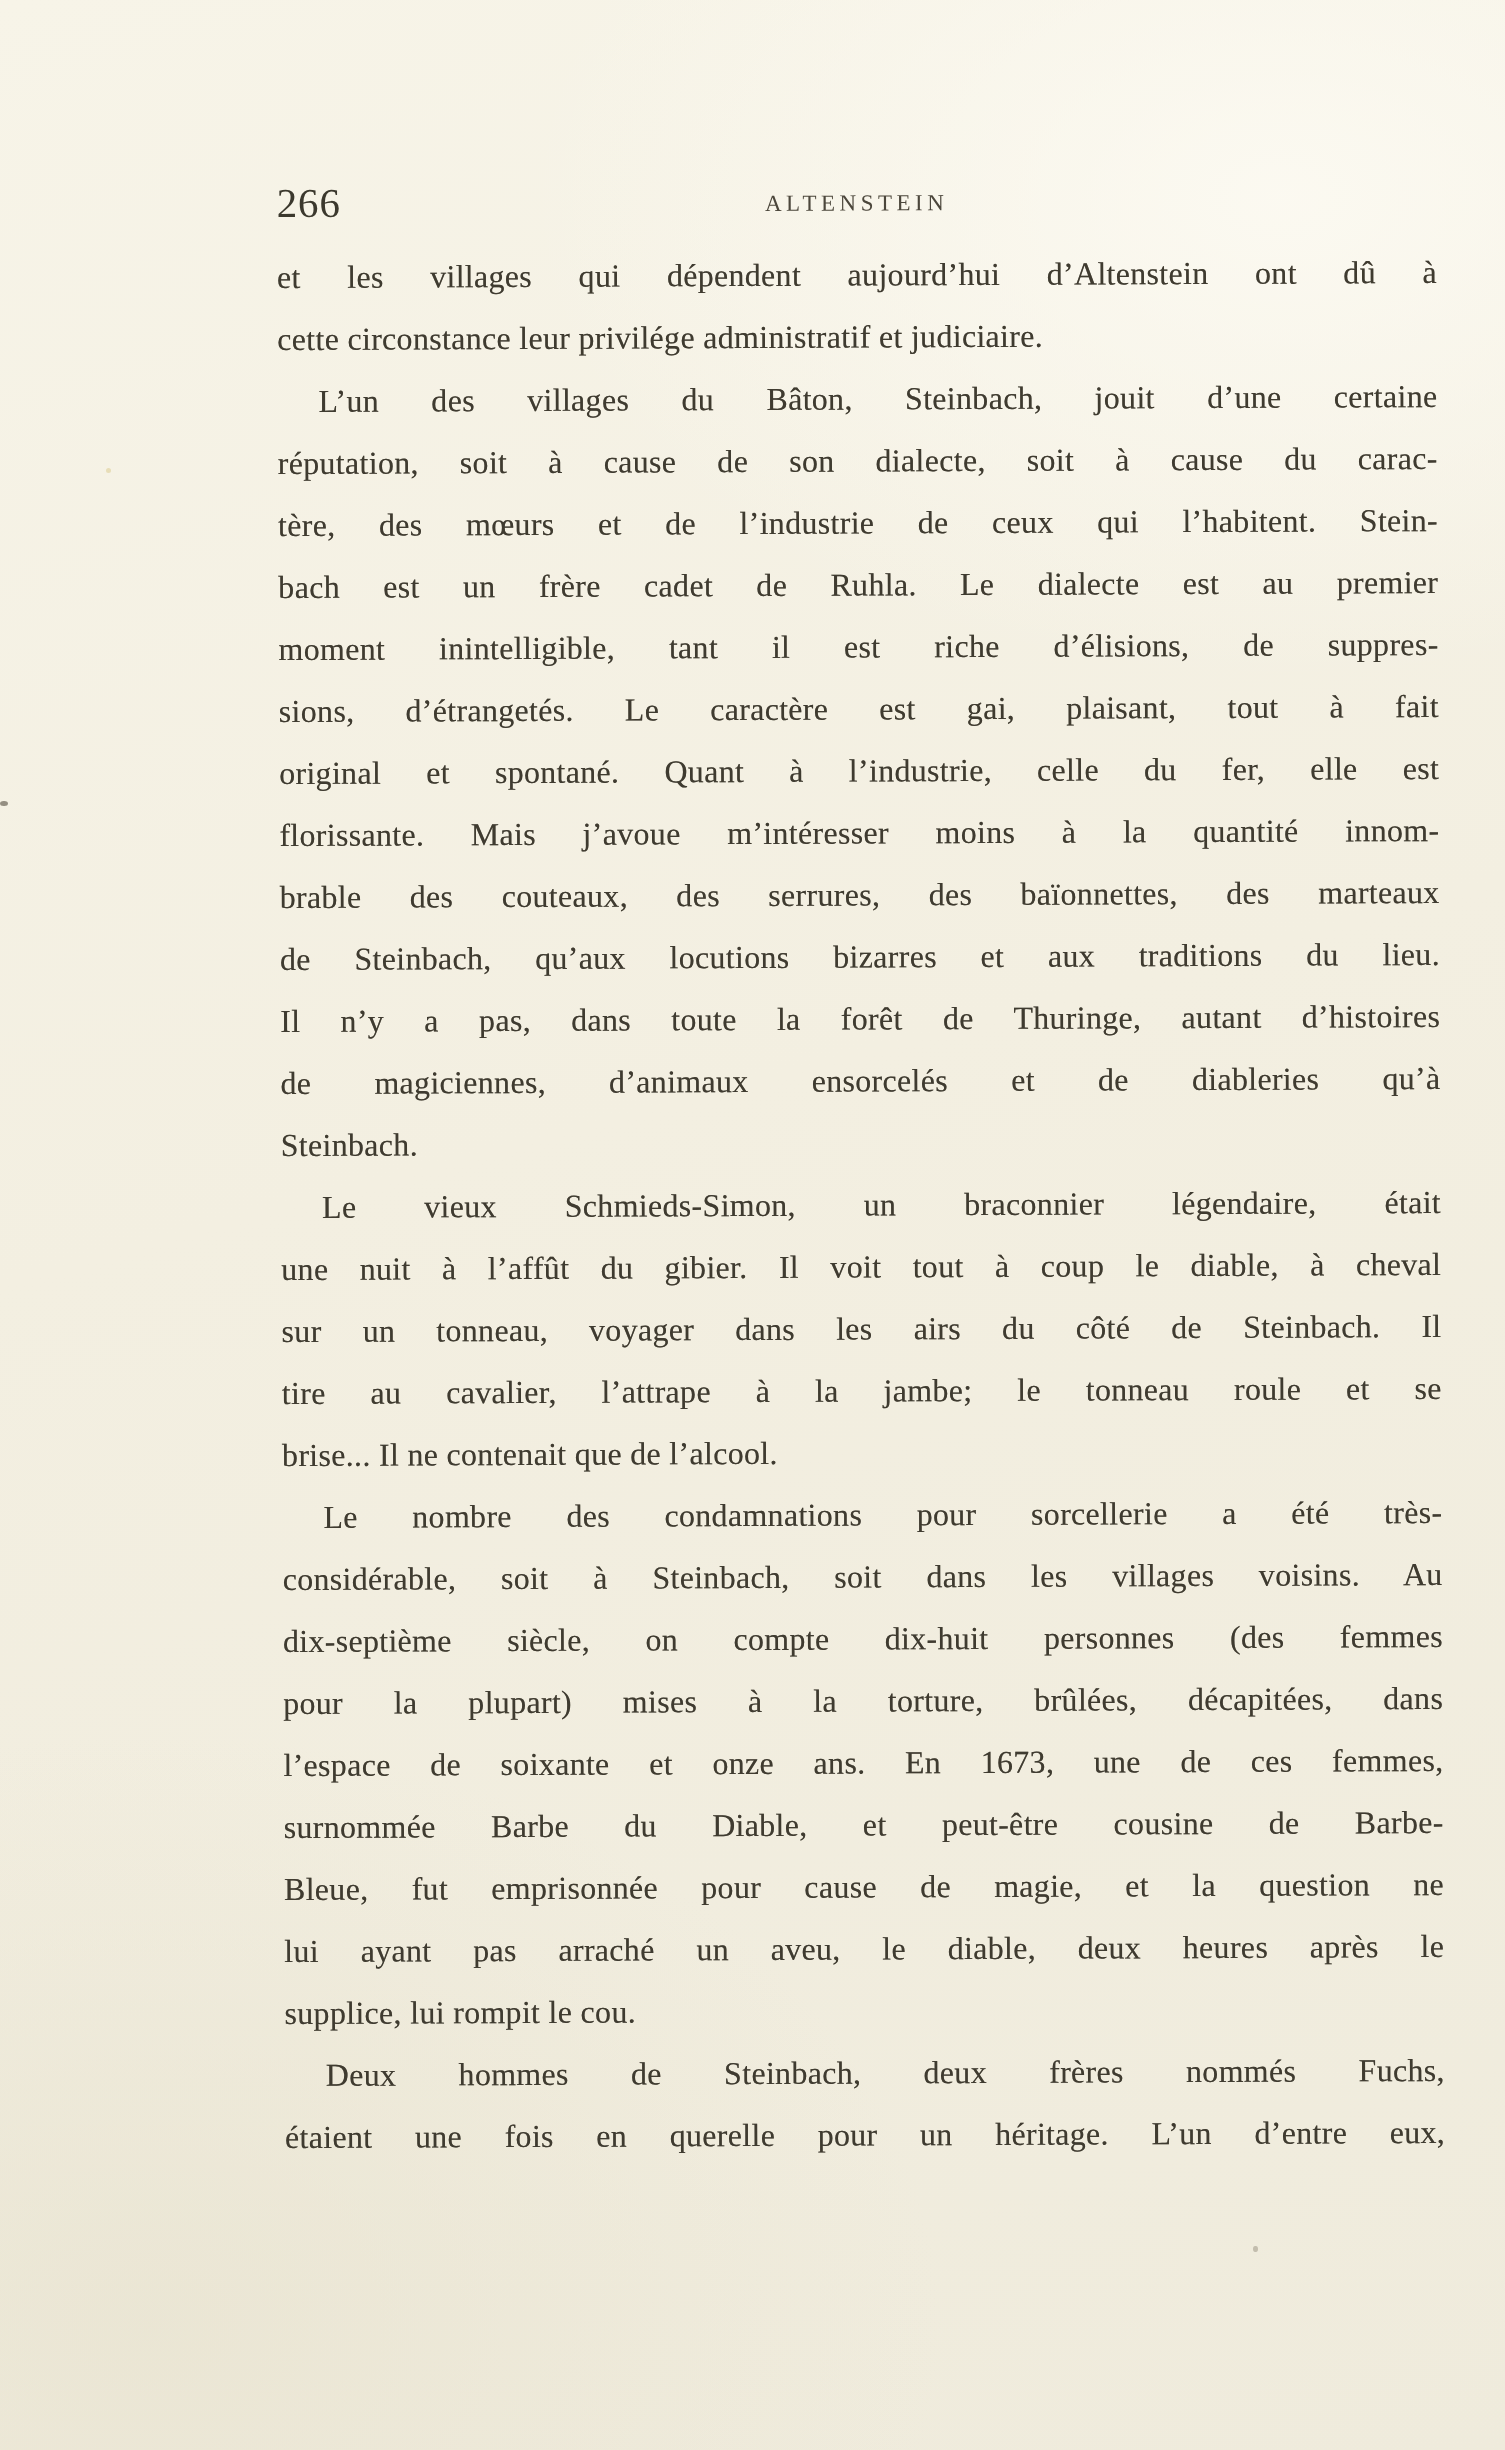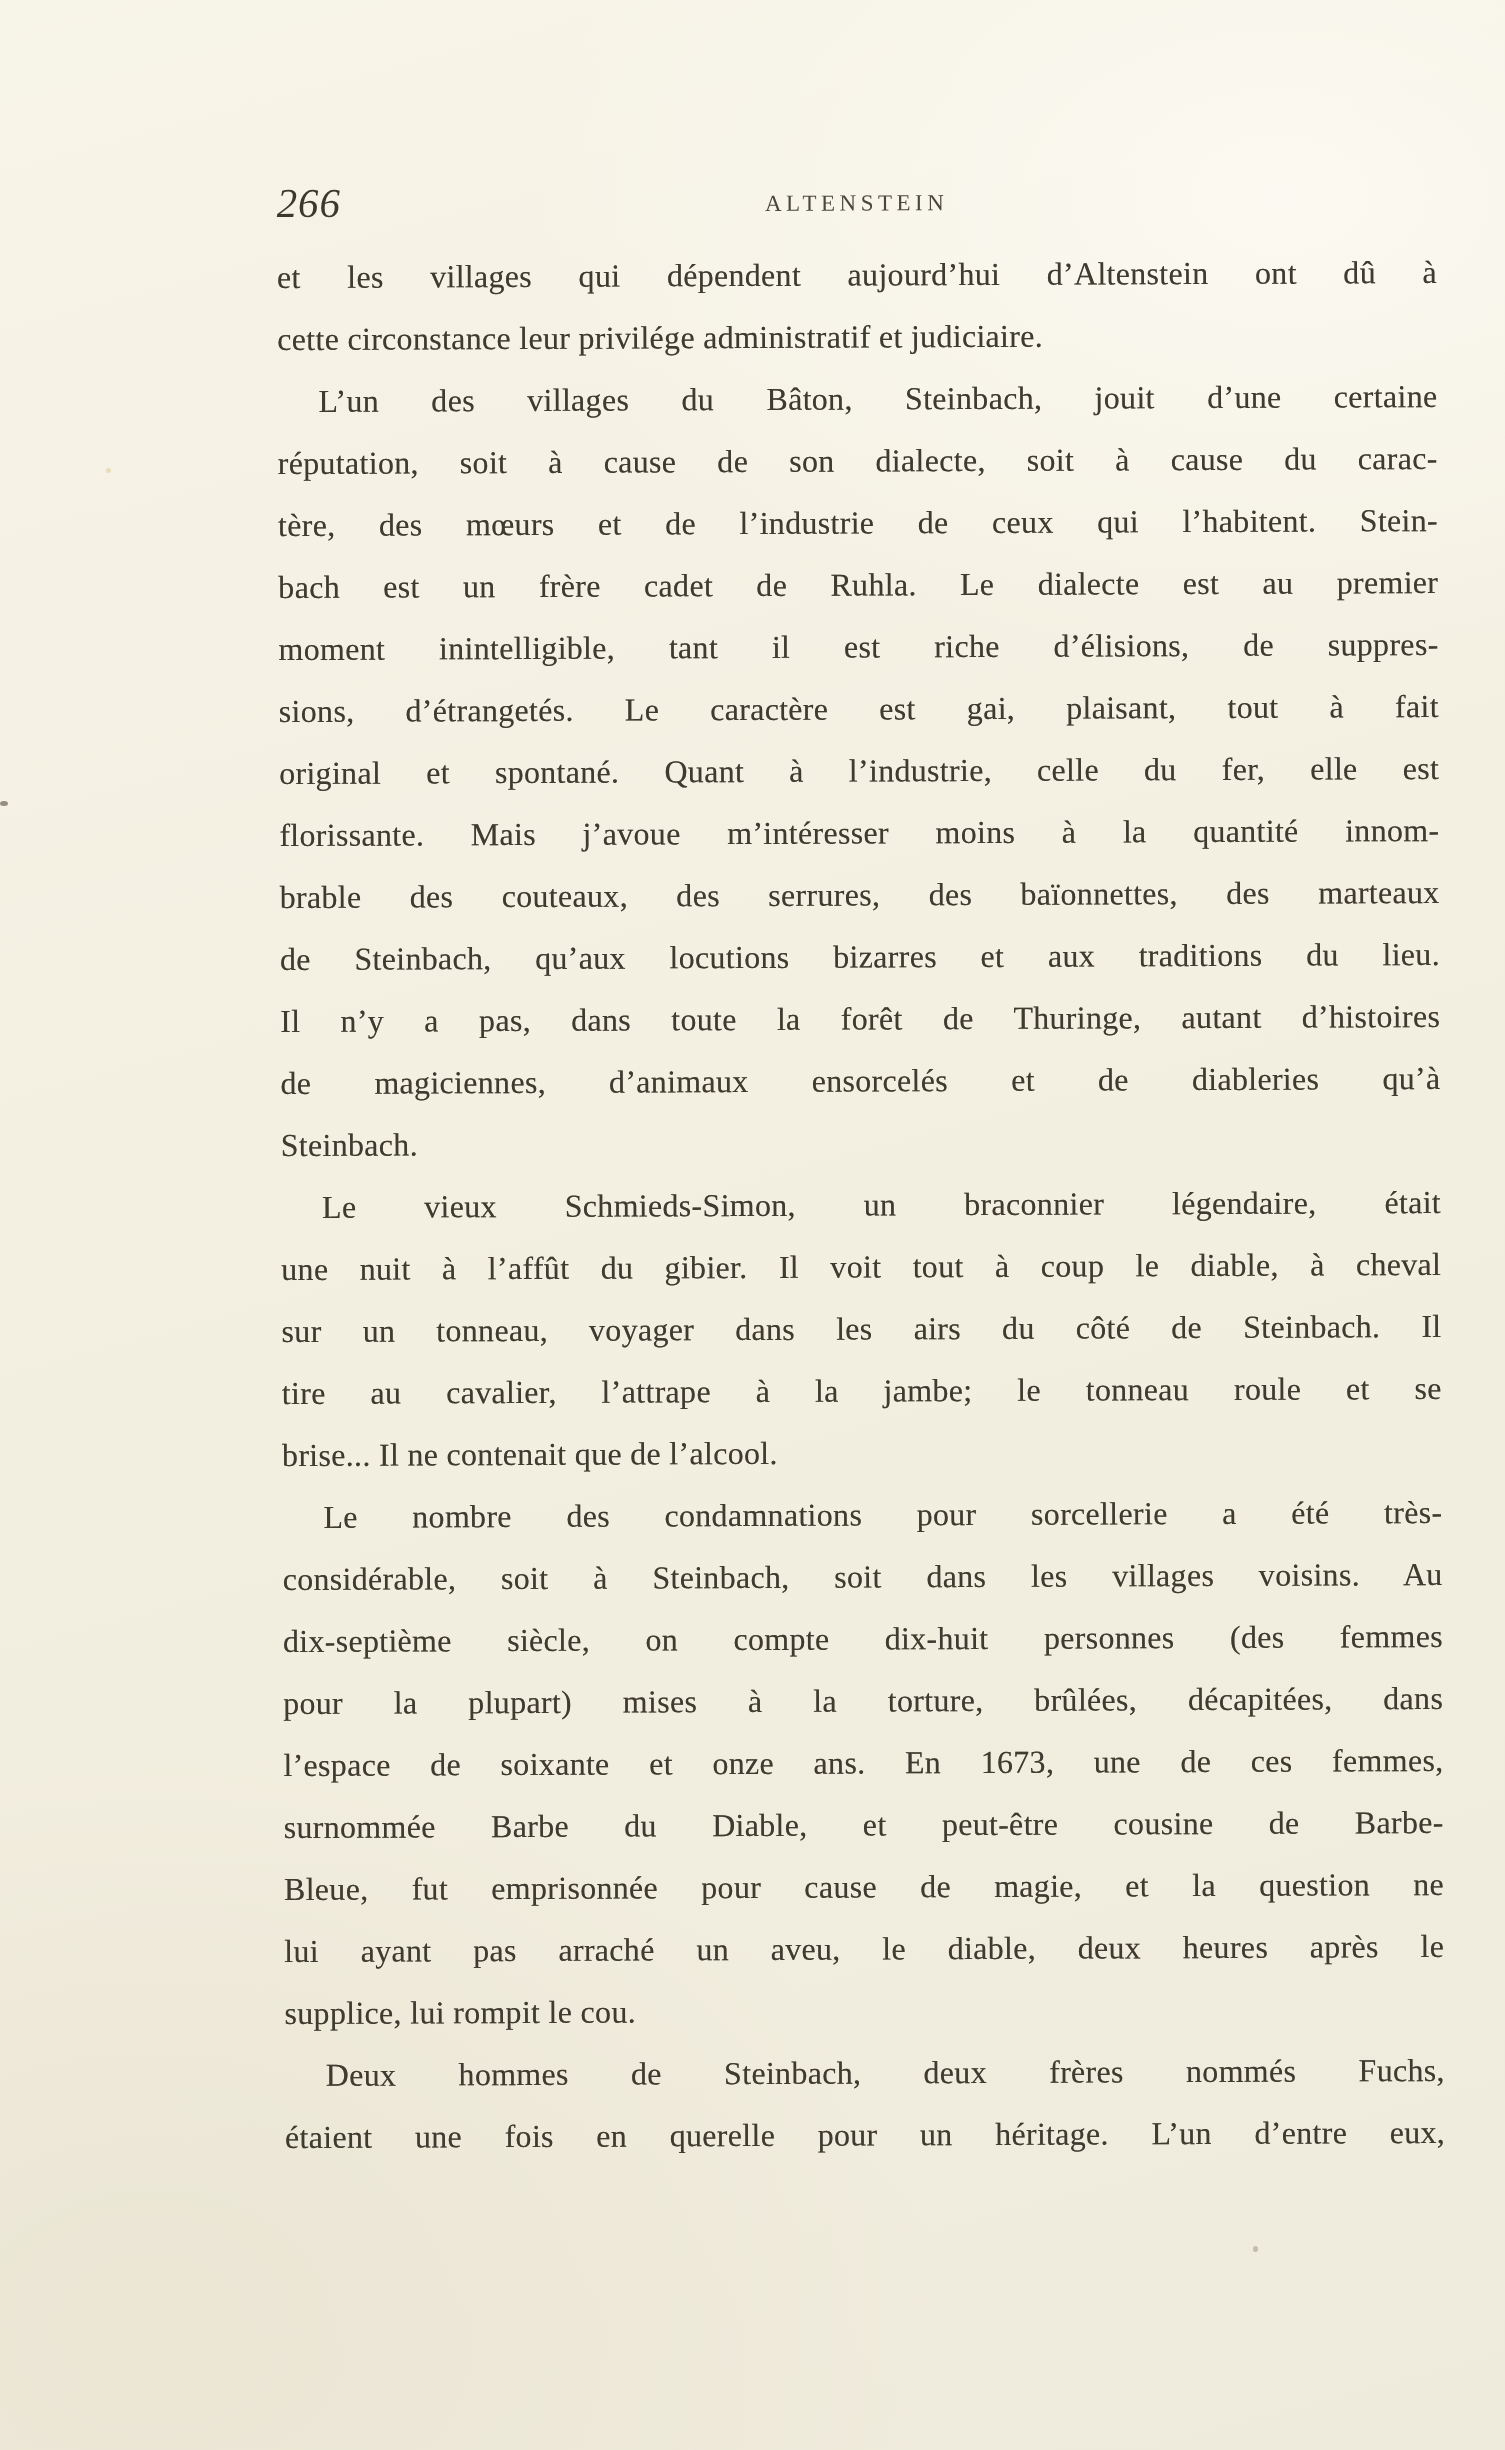--- a/index.html
+++ b/index.html
@@ -37,21 +37,20 @@
     height: 54px;
   }
   .page-number {
     position: absolute;
     left: 0;
     top: 0;
     font-size: 41px;
     line-height: 47px;
     letter-spacing: 0.9px;
     color: #3b382d;
-    font-style: italic;
   }
   .running-title {
     position: absolute;
     left: 0;
     right: 0;
     top: 11.7px;
     text-align: center;
     font-size: 23px;
     line-height: 27px;
     letter-spacing: 4.5px;

